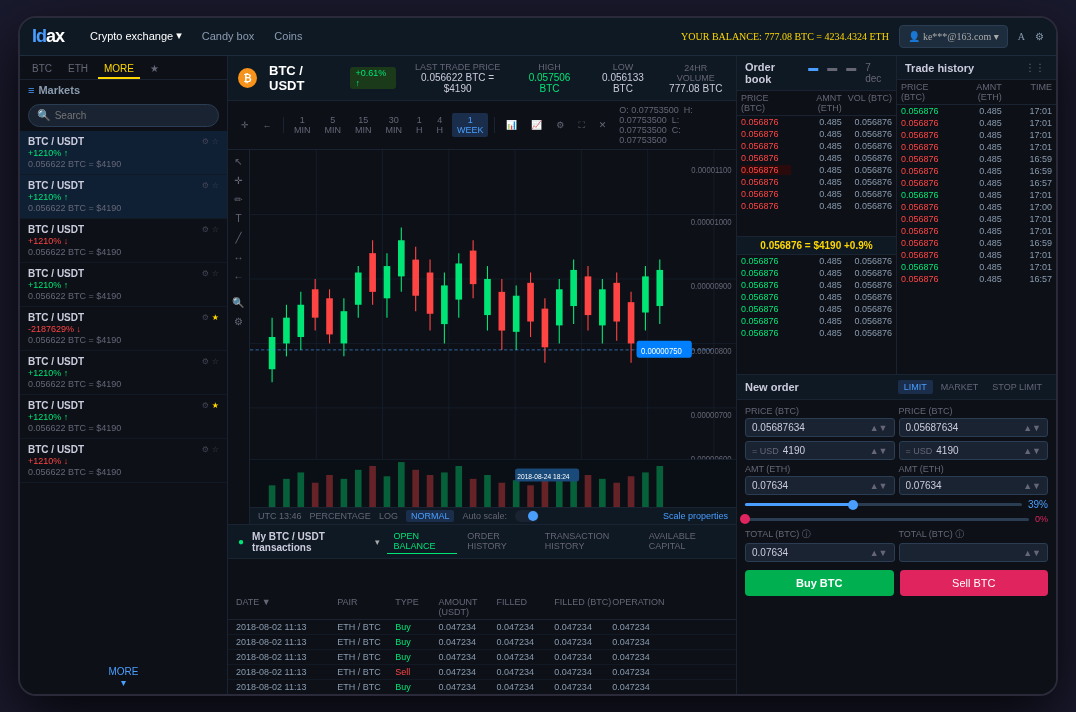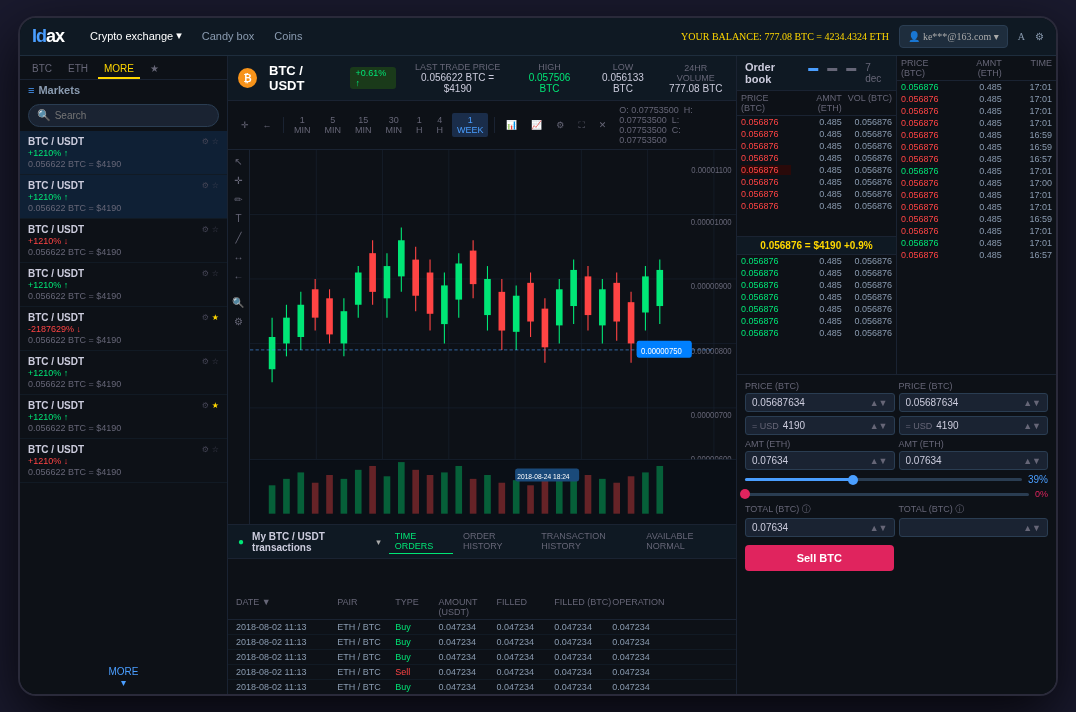--- a/index.html
+++ b/index.html
@@ -448,21 +448,21 @@
       cursor: pointer;
       text-align: center;
     }
     .sell-btn {
       background: #e0245e;
       color: #fff;
       border: none;
       border-radius: 4px;
       padding: 7px;
       font-size: 11px;
-      font-weight: bold;
+      font-weight: normal;
       cursor: pointer;
       text-align: center;
     }
     
     .transactions-panel {
       background: #0d1117;
       border-top: 1px solid #1a2332;
       height: 170px;
       flex-shrink: 0;
       display: flex;
@@ -852,33 +852,44 @@
             <text x="75" y="295" fill="#667" font-size="7">Aug 03</text>
             <text x="135" y="295" fill="#667" font-size="7">Aug 04</text>
             <text x="193" y="295" fill="#667" font-size="7">Aug 05</text>
             <rect x="240" y="247" width="58" height="10" fill="#1a4a7a" rx="2"></rect>
             <text x="242" y="255" fill="#fff" font-size="6">2018-08-24 18:24</text>
             <text x="318" y="295" fill="#667" font-size="7">Aug 07</text>
             <text x="370" y="295" fill="#667" font-size="7">Aug 08</text>
           </svg>
 
           
+          <div style="position:absolute;bottom:0;left:0;right:0;background:#0f1923;border-top:1px solid #1a2332;display:flex;align-items:center;padding:2px 8px;gap:8px;font-size:9px">
+            <span style="color:#667">UTC 13:46</span>
+            <span style="color:#667">PERCENTAGE</span>
+            <span style="color:#667">LOG</span>
+            <span style="background:#1a2d4a;color:#4a9eff;padding:1px 5px;border-radius:2px">NORMAL</span>
+            <span style="color:#667">Auto scale:</span>
+            <div style="width:24px;height:12px;background:#1a2332;border-radius:6px;position:relative;cursor:pointer">
+              <div style="width:10px;height:10px;background:#4a9eff;border-radius:50%;position:absolute;top:1px;right:1px"></div>
+            </div>
+            <span style="color:#4a9eff;margin-left:auto;cursor:pointer">Scale properties</span>
+          </div>
         </div>
       </div>
 
       <div class="transactions-panel">
         <div class="tx-header">
           <span style="color:#00e676;font-size:10px">●</span>
           <span class="tx-title">My BTC / USDT transactions</span>
           <span style="color:#aaa;font-size:9px">▾</span>
           <div class="tx-tabs">
-            <span class="tx-tab active">TIME ORDERS</span>
+            <span class="tx-tab active">OPEN BALANCE</span>
             <span class="tx-tab">ORDER HISTORY</span>
             <span class="tx-tab">TRANSACTION HISTORY</span>
-            <span class="tx-tab">AVAILABLE NORMAL</span>
+            <span class="tx-tab">AVAILABLE CAPITAL</span>
           </div>
         </div>
         <div class="tx-table">
           <div class="tx-thead">
             <span class="tx-th">DATE ▼</span>
             <span class="tx-th">PAIR</span>
             <span class="tx-th">TYPE</span>
             <span class="tx-th">AMOUNT (USDT)</span>
             <span class="tx-th">FILLED</span>
             <span class="tx-th">FILLED (BTC)</span>
@@ -1038,20 +1049,26 @@
             </div>
             <div class="ob-row">
               <span class="ob-cell bid">0.056876</span>
                 <span class="ob-cell">0.485</span>
                 <span class="ob-cell">0.056876</span>
             </div>
           </div>
         </div>
 
         <div class="trade-history">
+          <div class="panel-header">
+            <span class="panel-title">Trade history</span>
+            <div class="panel-controls">
+              <span class="panel-ctrl-btn">⋮⋮</span>
+            </div>
+          </div>
           <div class="th-columns">
             <span class="th-col-header">PRICE (BTC)</span>
             <span class="th-col-header">AMNT (ETH)</span>
             <span class="th-col-header">TIME</span>
           </div>
           <div class="th-rows">
             <div class="th-row">
               <span class="th-cell up">0.056876</span>
                 <span class="th-cell">0.485</span>
                 <span class="th-cell">17:01</span>
@@ -1124,20 +1141,28 @@
             <div class="th-row">
               <span class="th-cell">0.056876</span>
                 <span class="th-cell">0.485</span>
                 <span class="th-cell">16:57</span>
             </div>
           </div>
         </div>
       </div>
 
       <div class="right-bottom">
+        <div class="new-order-header">
+          <span class="no-title">New order</span>
+          <div class="no-tabs">
+            <span class="no-tab active">LIMIT</span>
+            <span class="no-tab">MARKET</span>
+            <span class="no-tab">STOP LIMIT</span>
+          </div>
+        </div>
         <div class="no-form">
 
           <div class="no-field">
             <span class="no-label">PRICE (BTC)</span>
             <div class="no-input-wrap">
               <input class="no-input" type="text" value="0.05687634" style="">
               <span class="no-unit">▲▼</span>
             </div>
             <div class="no-input-wrap" style="margin-top:2px">
               <span class="no-unit">= USD</span>
@@ -1201,19 +1226,20 @@
             <div class="no-field">
               <span class="no-label">TOTAL (BTC) ⓘ</span>
               <div class="no-input-wrap">
                 <input class="no-input" type="text" value="" style="">
                 <span class="no-unit">▲▼</span>
               </div>
             </div>
           </div>
 
           <div class="no-buttons">
+            <button class="buy-btn">Buy BTC</button>
             <button class="sell-btn">Sell BTC</button>
           </div>
         </div>
       </div>
     </div>
   </div>
 </div>
 
 </body></html>

